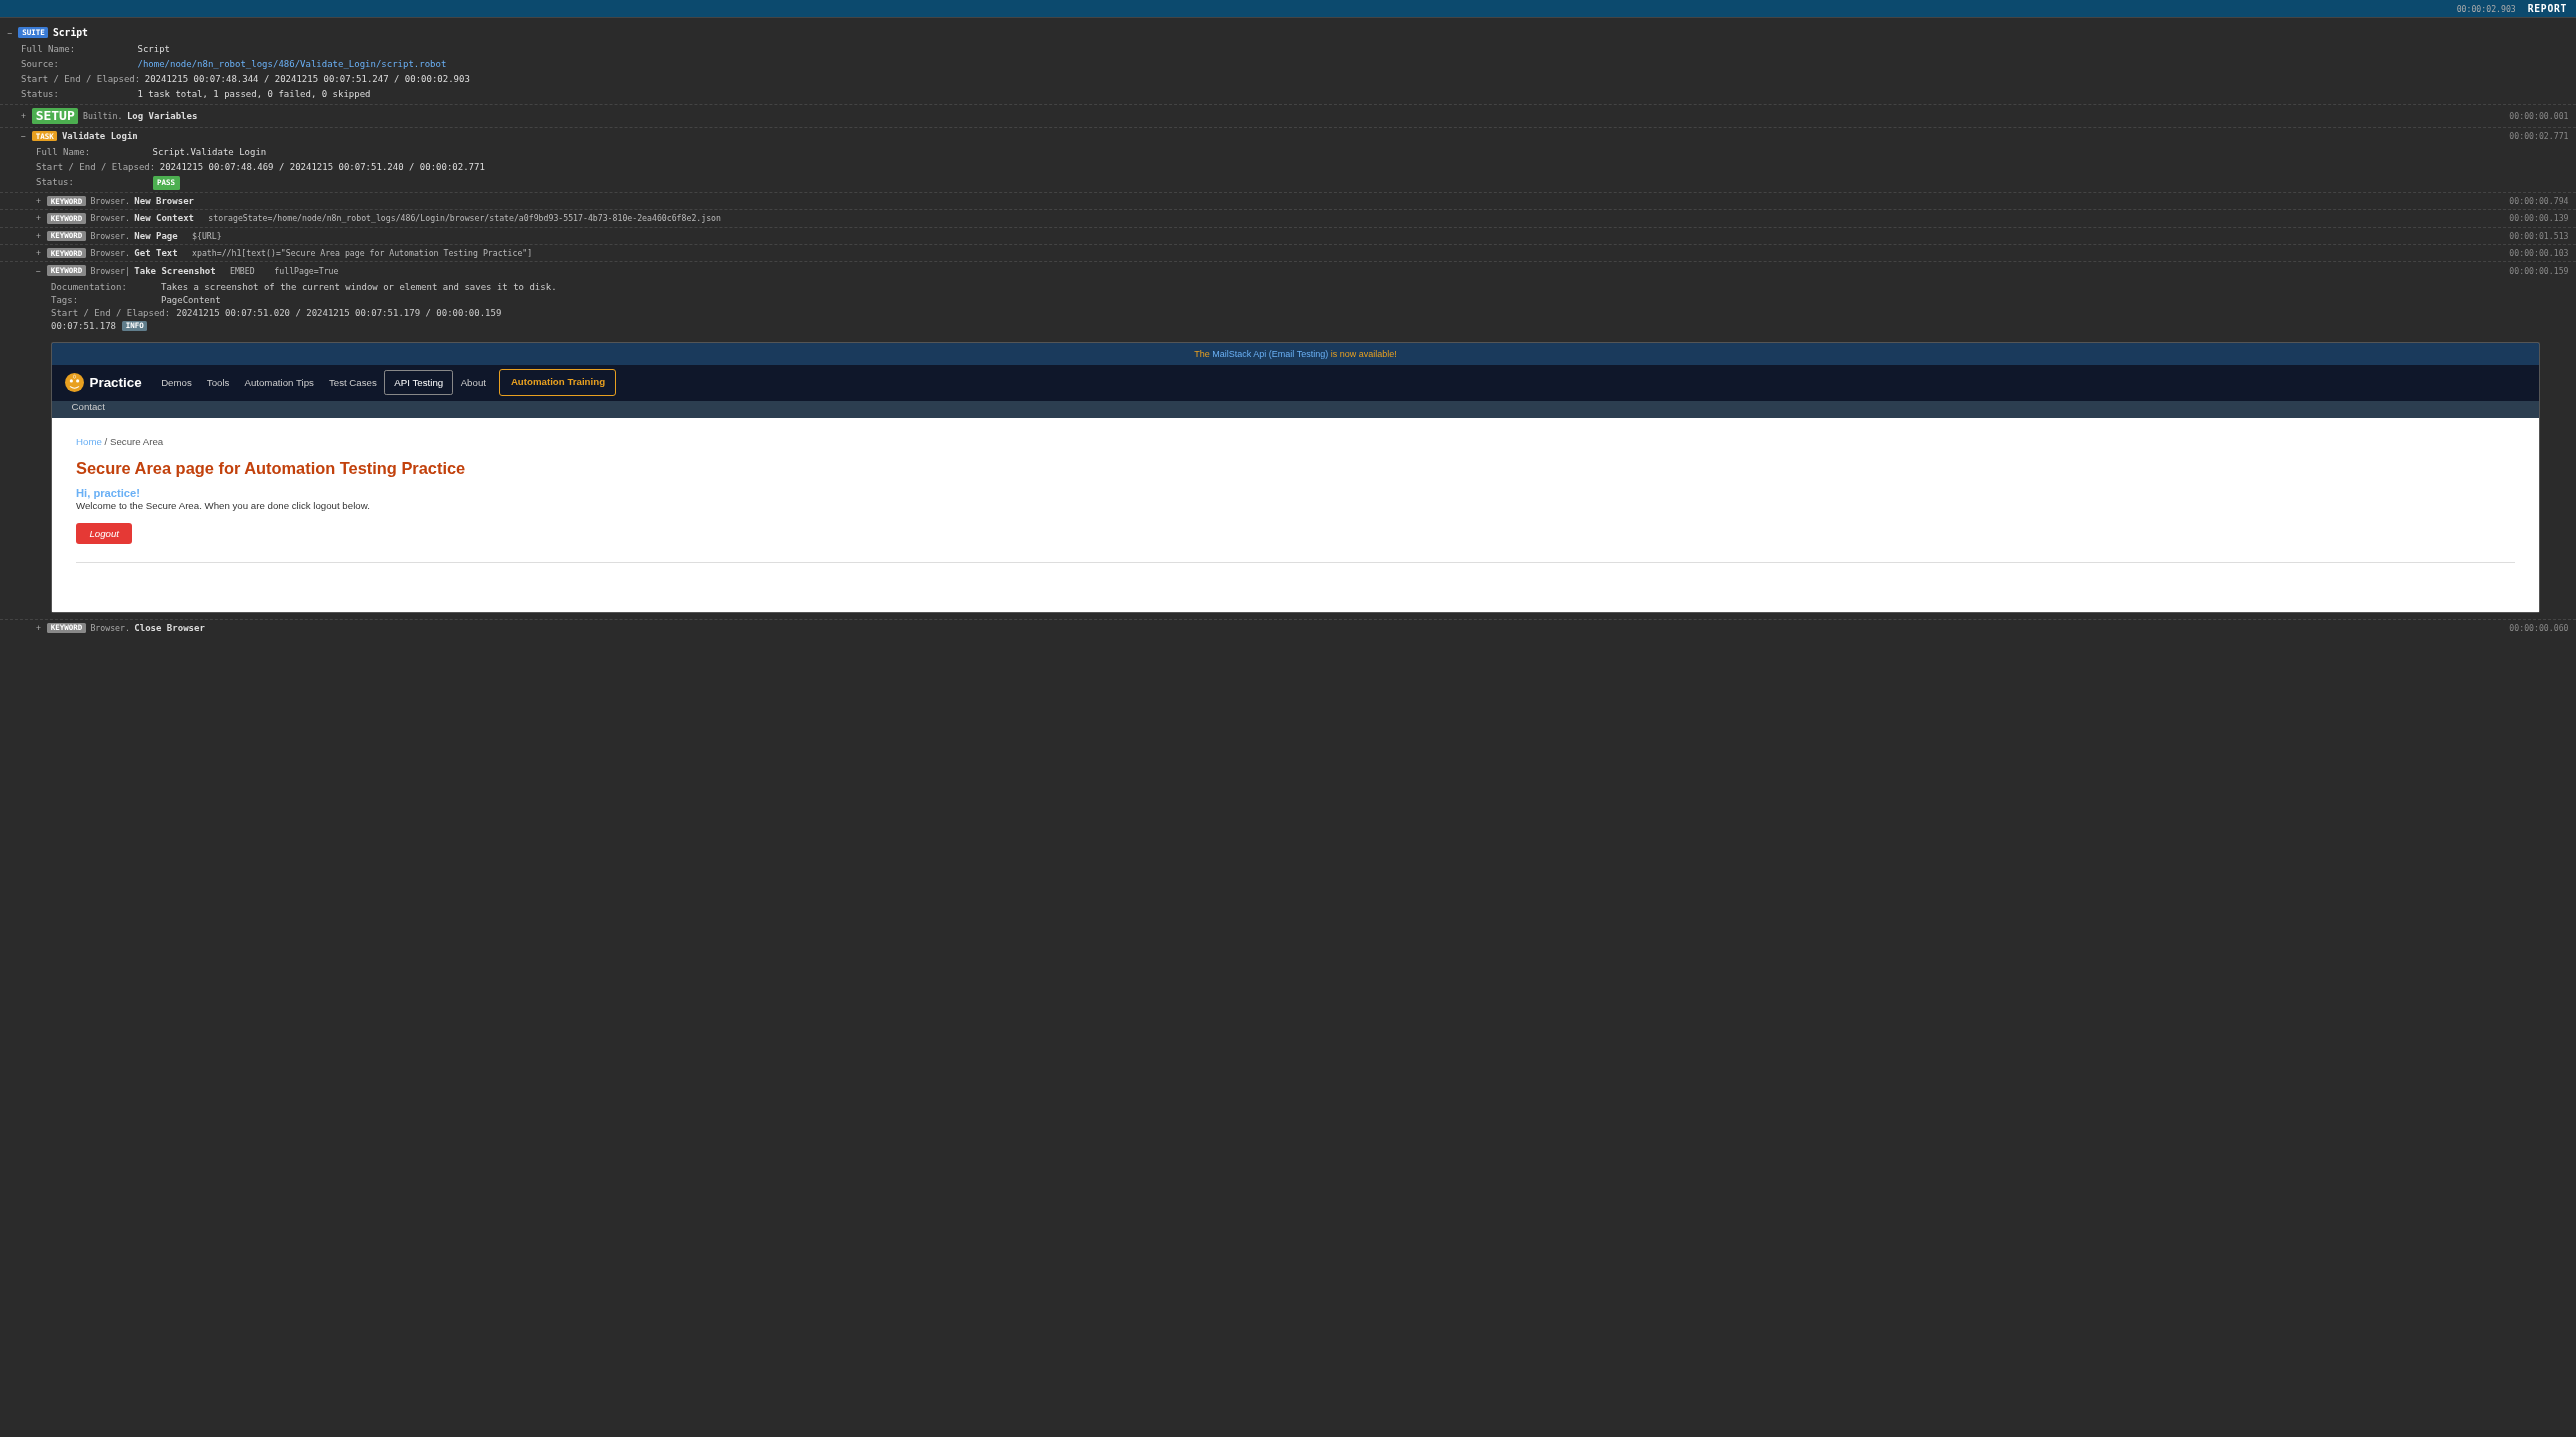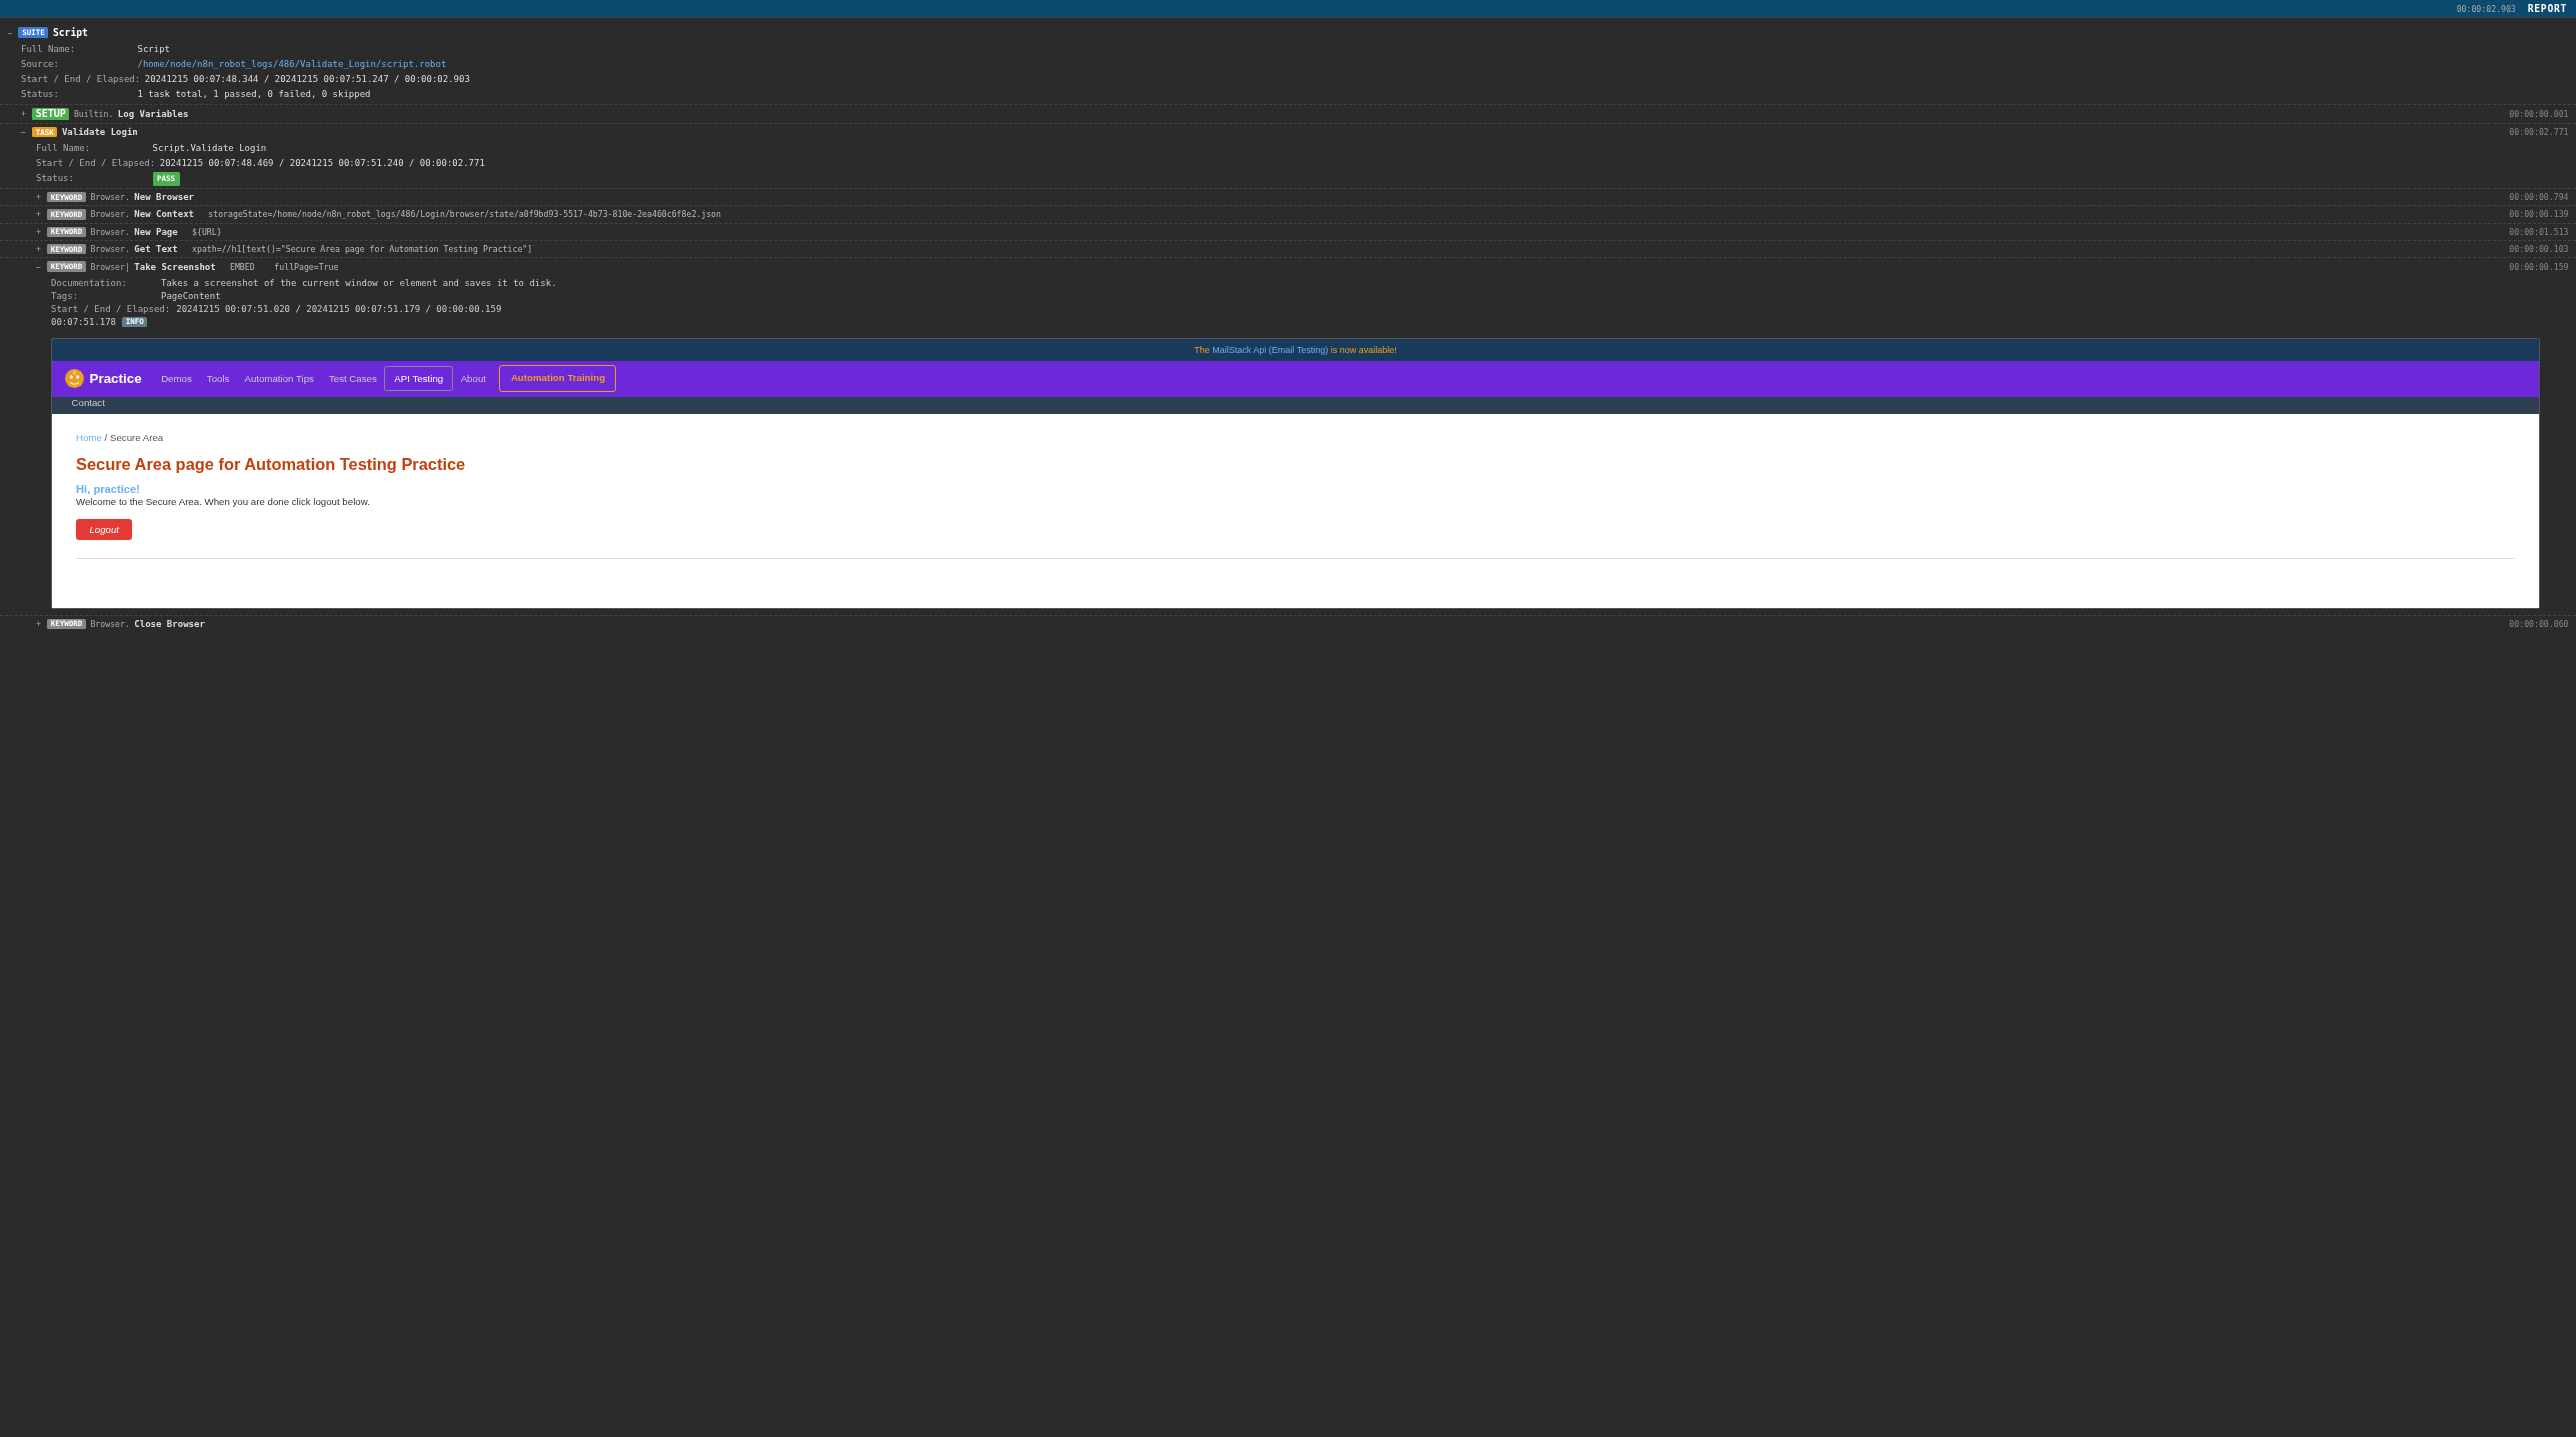--- a/index.html
+++ b/index.html
@@ -57,21 +57,21 @@
       background: #e8a020;
       color: #fff;
       font-size: 7.5px;
       font-weight: bold;
       padding: 0.7px 3.7px;
       border-radius: 1.5px;
     }
     .badge-setup {
       background: #4caf50;
       color: #fff;
-      font-size: 10px;
+      font-size: 13px;
       font-weight: bold;
       padding: 0.7px 3.7px;
       border-radius: 1.5px;
     }
     .badge-keyword {
       background: #888;
       color: #fff;
       font-size: 7.5px;
       font-weight: bold;
       padding: 0.7px 3.7px;
@@ -191,21 +191,21 @@
       text-align: center;
       padding: 6px 9px;
       font-size: 9px;
     }
     .info-banner a {
       color: #6ab0f5;
     }
 
     
     .nav-bar {
-      background: #6d28d9;
+      background: #0f172a;
       padding: 0 12px;
       display: flex;
       align-items: center;
       gap: 0;
     }
     .nav-logo {
       display: flex;
       align-items: center;
       gap: 4.5px;
       color: #fff;

